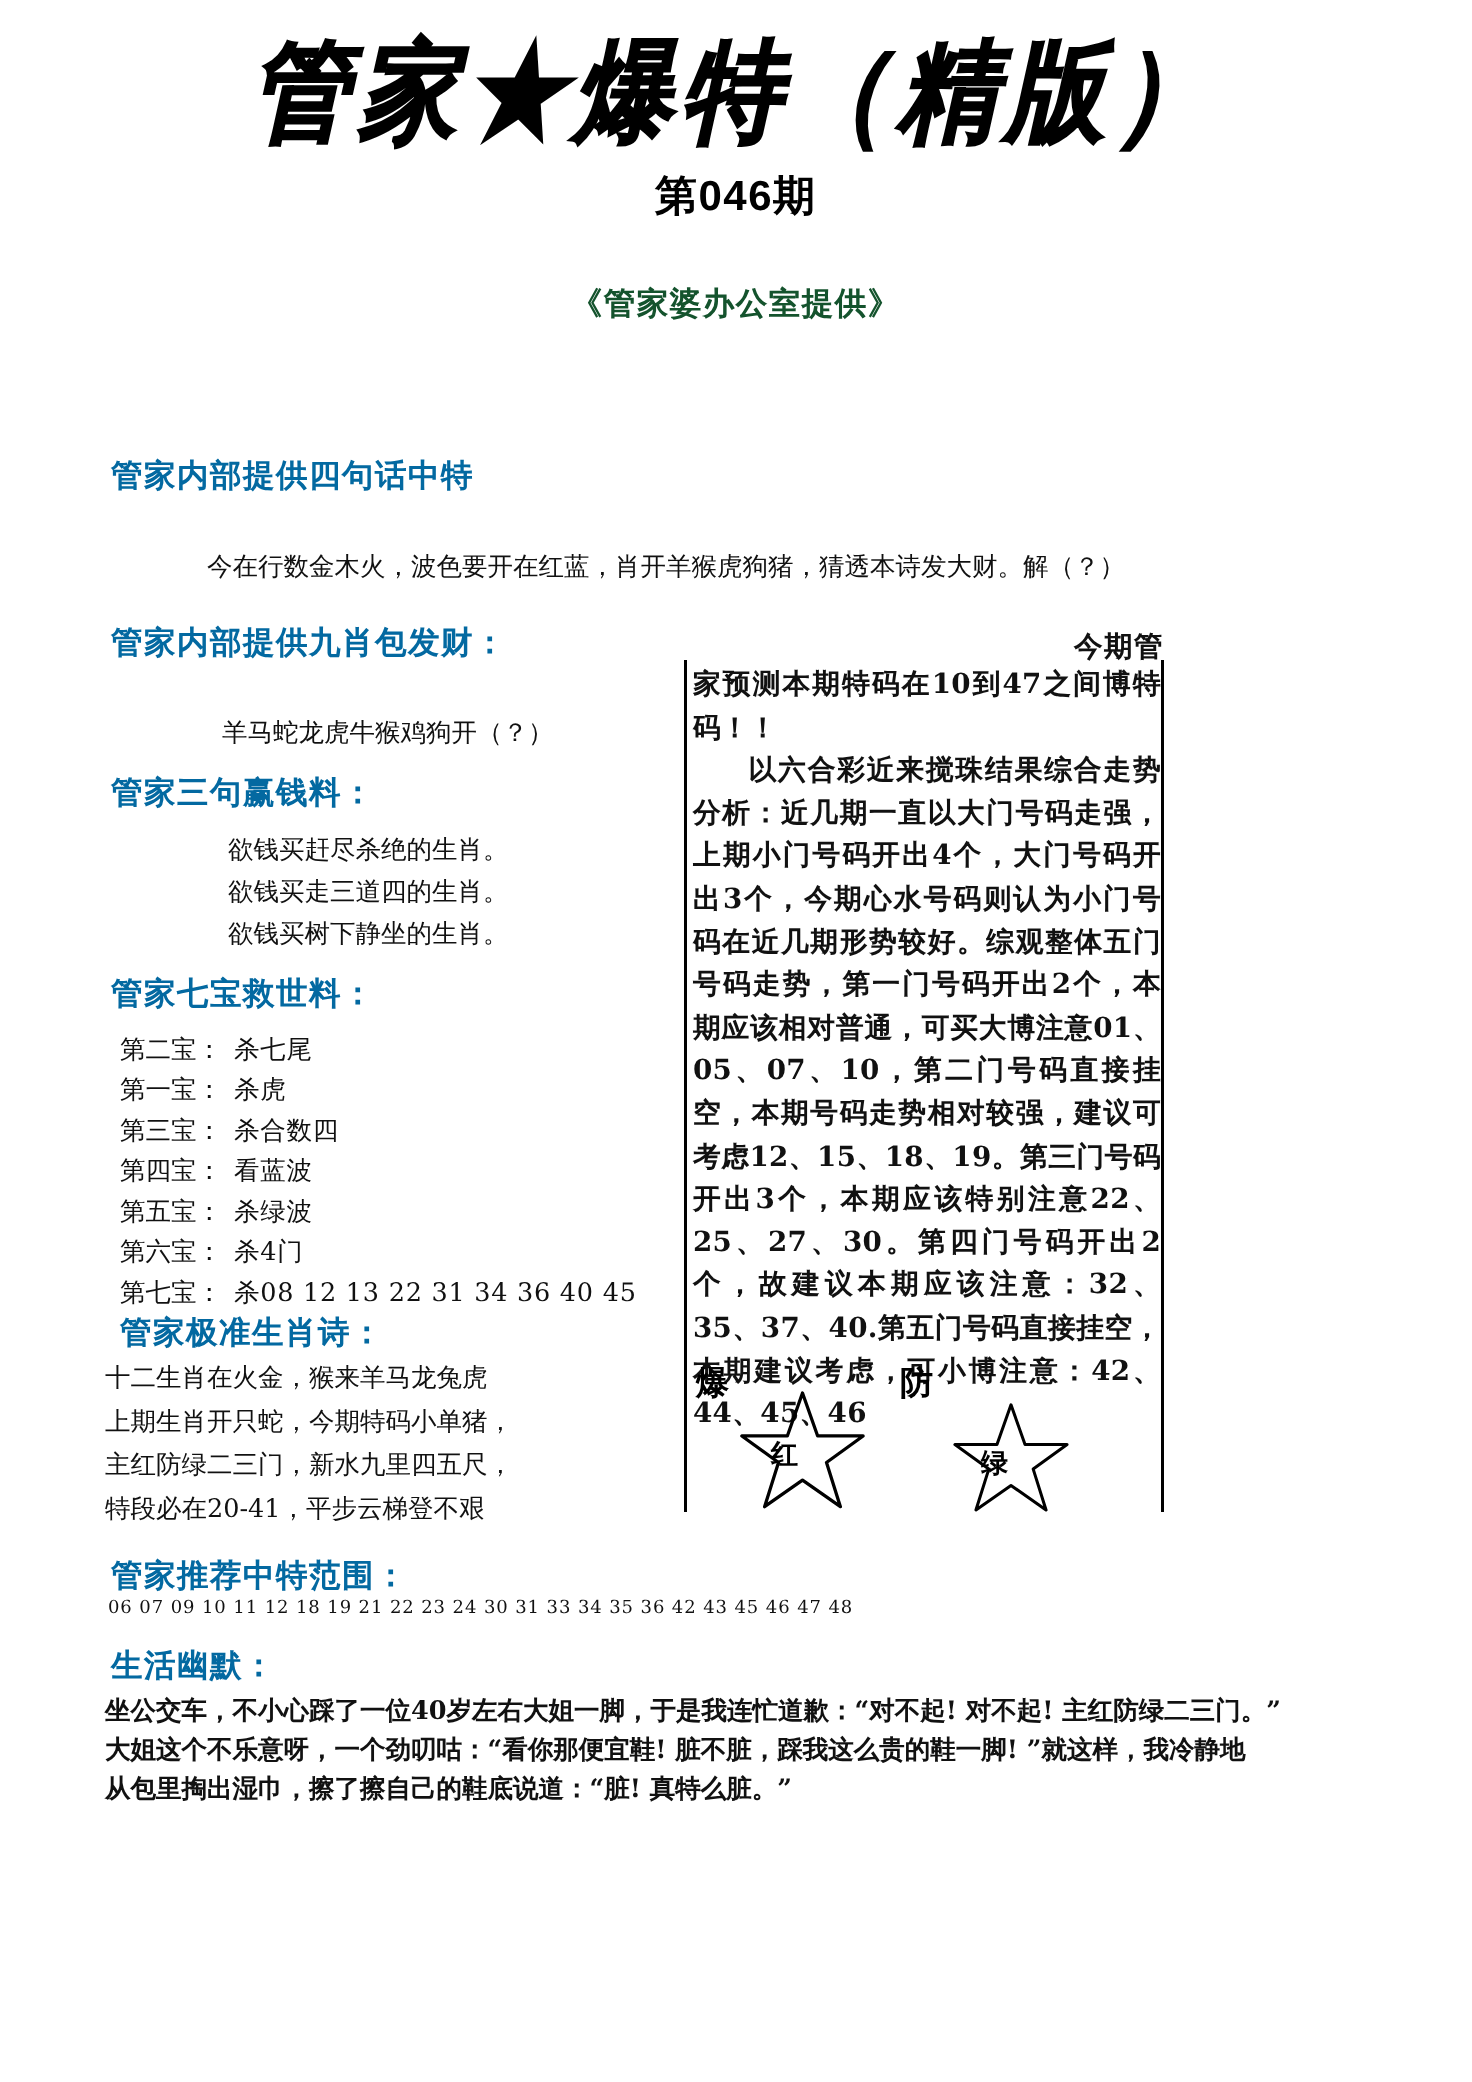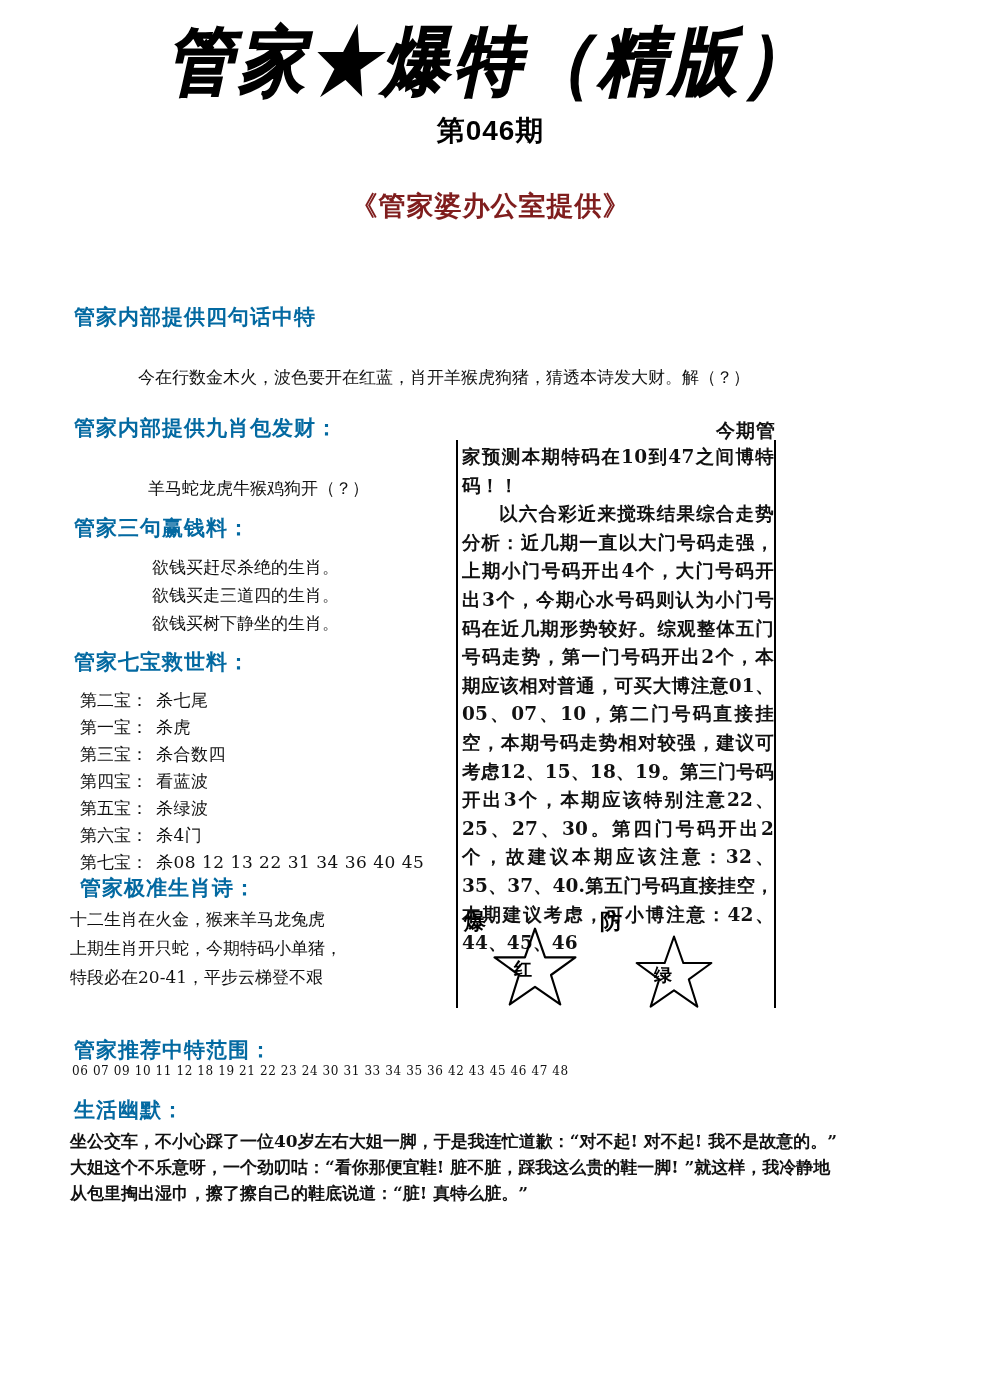--- a/index.html
+++ b/index.html
@@ -47,23 +47,23 @@
   #draw-result {
     margin-top: 14px;
     font-size: 25px;
     font-weight: 700;
     color: #c00000;
     font-family: "Liberation Sans", sans-serif;
     letter-spacing: 0.5px;
   }
   #office-line {
     margin-top: 38px;
-    font-size: 27px;
-    font-weight: 700;
-    color: #7f1d1d;
+    font-size: 21px;
+    font-weight: 700;
+    color: #14532d;
     letter-spacing: 1px;
   }
 
   
   .sec-head {
     font-size: 21px;
     font-weight: 900;
     color: #0369a1;
     letter-spacing: 1px;
     white-space: nowrap;
@@ -245,29 +245,30 @@
   <div class="seven-row">
     <span class="seven-key">第七宝：</span>
     <span class="seven-val">杀08  12  13  22  31  34  36  40  45</span>
   </div>
 </div>
 
 <div class="sec-head" id="sec-zodiac-poem-head">管家极准生肖诗：</div>
 <div id="zodiac-poem">
   <div class="body-line">十二生肖在火金，猴来羊马龙兔虎</div>
   <div class="body-line">上期生肖开只蛇，今期特码小单猪，</div>
+  <div class="body-line">主红防绿二三门，新水九里四五尺，</div>
   <div class="body-line">特段必在20-41，平步云梯登不艰</div>
 </div>
 
 <div class="sec-head" id="sec-range-head">管家推荐中特范围：</div>
 <div id="range-numbers">06 07 09 10 11 12 18 19 21 22 23 24 30 31 33 34 35 36 42 43 45 46 47 48</div>
 
 <div class="sec-head" id="sec-humor-head">生活幽默：</div>
 <div id="humor-body">
-  <div class="humor-line">坐公交车，不小心踩了一位40岁左右大姐一脚，于是我连忙道歉：“对不起!  对不起!  我不是故意的。”</div>
+  <div class="humor-line">坐公交车，不小心踩了一位40岁左右大姐一脚，于是我连忙道歉：“对不起!  对不起!  主红防绿二三门。”</div>
   <div class="humor-line">大姐这个不乐意呀，一个劲叨咕：“看你那便宜鞋!  脏不脏，踩我这么贵的鞋一脚!  ”就这样，我冷静地</div>
   <div class="humor-line">从包里掏出湿巾，擦了擦自己的鞋底说道：“脏!  真特么脏。”</div>
 </div>
 
 <div id="forecast-lead">今期管</div>
 <div id="forecast-box"></div>
 <div id="forecast-text">
   <p>家预测本期特码在10到47之间博特码！！</p>
   <p class="indent">以六合彩近来搅珠结果综合走势分析：近几期一直以大门号码走强，上期小门号码开出4个，大门号码开出3个，今期心水号码则认为小门号码在近几期形势较好。综观整体五门号码走势，第一门号码开出2个，本期应该相对普通，可买大博注意01、05、07、10，第二门号码直接挂空，本期号码走势相对较强，建议可考虑12、15、18、19。第三门号码开出3个，本期应该特别注意22、25、27、30。第四门号码开出2个，故建议本期应该注意：32、35、37、40.第五门号码直接挂空，本期建议考虑，可小博注意：42、44、45、46</p>
 </div>

